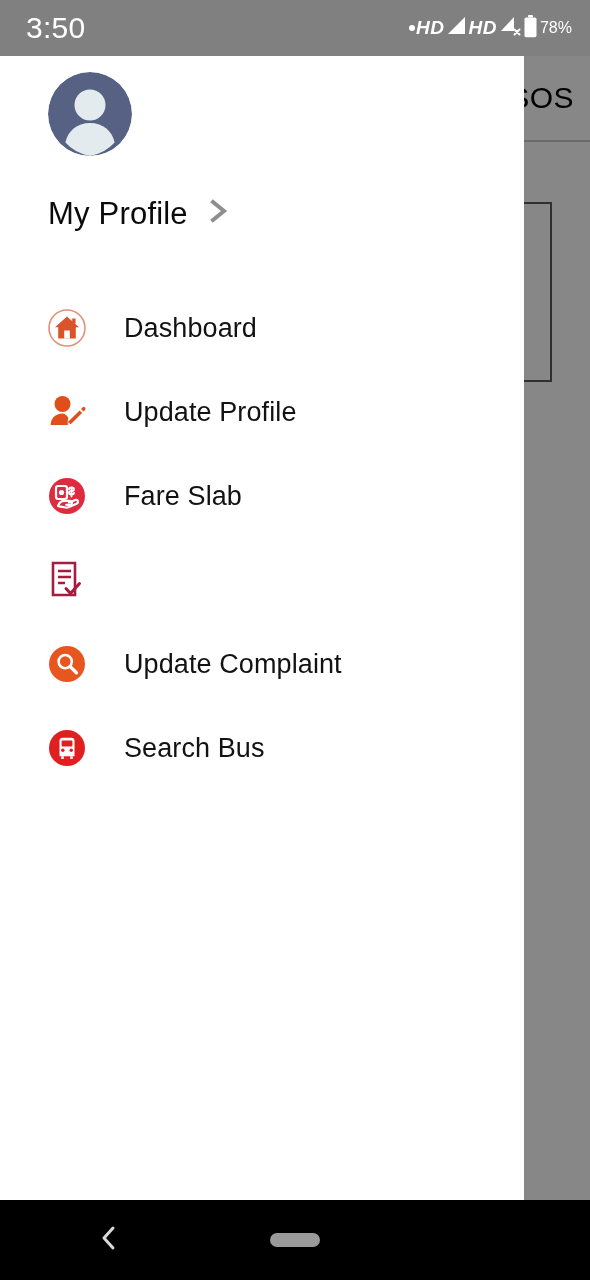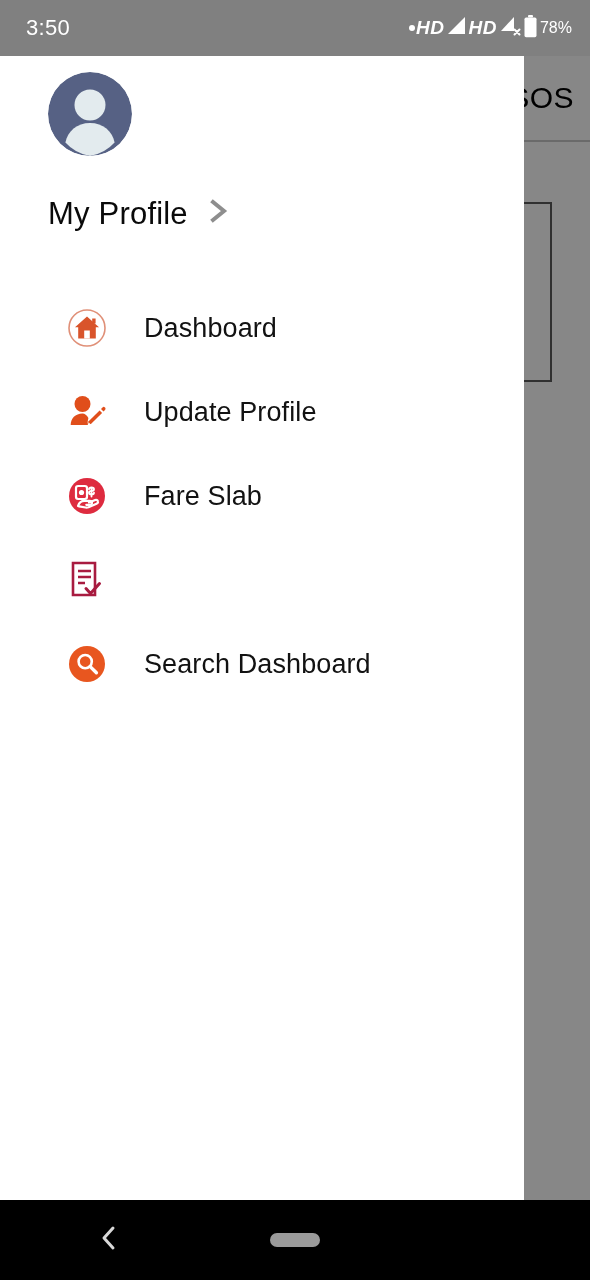--- a/index.html
+++ b/index.html
@@ -18,21 +18,21 @@
   
   #status-bar {
     position:absolute; left:0; top:0;
     width:590px; height:56px;
     background:#808080;
     display:flex; align-items:center;
     padding:0 18px 0 26px;
     color:#ffffff;
     z-index:40;
   }
-  #status-time { font-size:22px; font-weight:400; letter-spacing:.3px; }
+  #status-time { font-size:30px; font-weight:400; letter-spacing:.3px; }
   #status-icons {
     margin-left:auto;
     display:flex; align-items:center; gap:1px;
   }
   .st-dot { width:6px; height:6px; border-radius:50%; background:#fff; display:block; }
   .st-hd { font-size:19px; font-style:italic; font-weight:700; letter-spacing:.5px; }
   .st-ico { display:block; }
   .st-pct { font-size:16px; font-weight:400; margin-left:1px; }
 
   
@@ -94,21 +94,21 @@
   #profile-label {
     font-size:31px; font-weight:400; color:#0a0a0a;
     letter-spacing:.2px; line-height:1;
   }
   #profile-chevron { display:block; }
 
   #menu { position:absolute; left:0; top:230px; width:524px; }
   .menu-item {
     display:flex; align-items:center;
     height:84px;
-    padding-left:66px;
+    padding-left:46px;
     cursor:pointer;
   }
   .menu-icon {
     width:42px; height:42px;
     display:flex; align-items:center; justify-content:center;
     flex:0 0 42px;
   }
   .menu-label {
     margin-left:36px;
     font-size:27px; font-weight:400; color:#121212;
@@ -222,23 +222,37 @@
       </div>
 
       <div class="menu-item">
         <span class="menu-icon">
           <svg width="40" height="40" viewBox="0 0 40 40" aria-hidden="true">
             <circle cx="20" cy="20" r="18" fill="#E8561F"></circle>
             <circle cx="18.2" cy="17.6" r="6.6" fill="none" stroke="#ffffff" stroke-width="2.6"></circle>
             <path d="M23.2 22.6l6.2 6.2" stroke="#ffffff" stroke-width="3.4" stroke-linecap="round"></path>
           </svg>
         </span>
-        <span class="menu-label">Search Dashboard</span>
-      </div>
-
+        <span class="menu-label">Update Complaint</span>
+      </div>
+
+      <div class="menu-item">
+        <span class="menu-icon">
+          <svg width="40" height="40" viewBox="0 0 40 40" aria-hidden="true">
+            <circle cx="20" cy="20" r="18" fill="#E02020"></circle>
+            <path d="M12.5 12.5c0-1.6 1.3-2.8 2.9-2.8h9.2c1.6 0 2.9 1.2 2.9 2.8v15.8h-15z" fill="#ffffff"></path>
+            <rect x="14.6" y="12.4" width="10.8" height="6.2" rx="1" fill="#E02020"></rect>
+            <circle cx="15.8" cy="22.2" r="1.7" fill="#E02020"></circle>
+            <circle cx="24.2" cy="22.2" r="1.7" fill="#E02020"></circle>
+            <rect x="14.2" y="28.3" width="2.6" height="2.6" fill="#ffffff"></rect>
+            <rect x="23.2" y="28.3" width="2.6" height="2.6" fill="#ffffff"></rect>
+          </svg>
+        </span>
+        <span class="menu-label">Search Bus</span>
+      </div>
 
 
     </div>
   </div>
 
   <div id="status-bar">
     <span id="status-time">3:50</span>
     <span id="status-icons">
       <span class="st-dot"></span>
       <span class="st-hd">HD</span>

